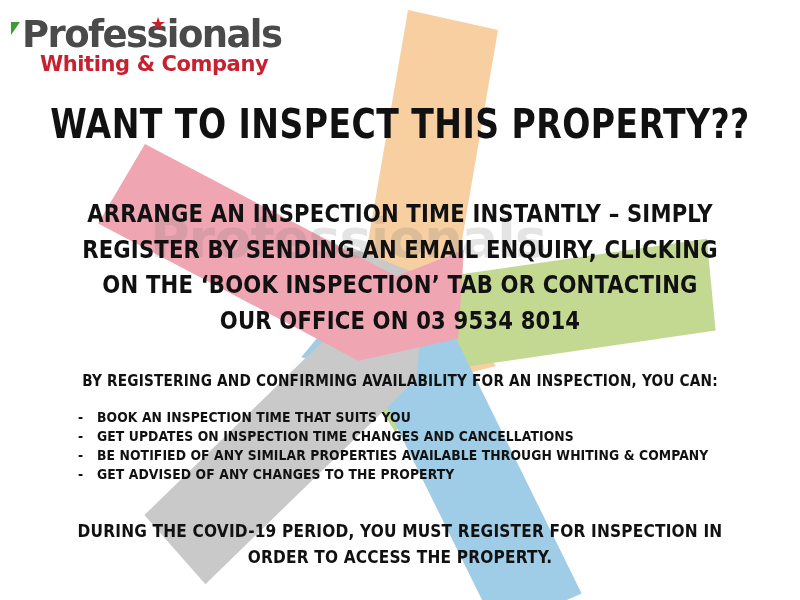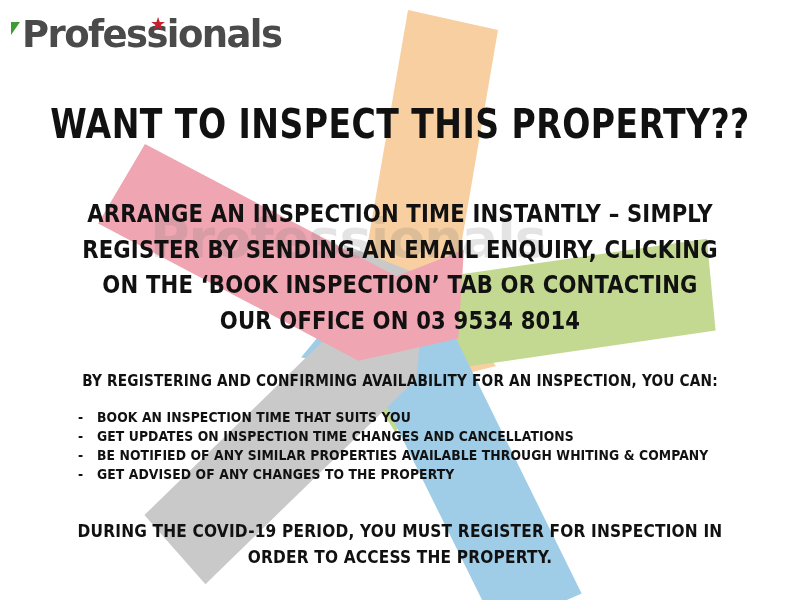--- a/index.html
+++ b/index.html
@@ -219,20 +219,21 @@
   <div id="watermark">
     <span class="wm-text">Professionals</span>
   </div>
 
   <div id="logo">
     <span class="logo-row">
       <span class="logo-flag"></span>
       <span class="logo-main">Professionals</span>
       <span class="logo-star">★</span>
     </span>
+    <span class="logo-sub">Whiting &amp; Company</span>
   </div>
 
   <div id="content">
 
     <div id="headline" class="hl-font">WANT TO INSPECT THIS PROPERTY??</div>
 
     <div id="lead" class="hl-font">ARRANGE AN INSPECTION TIME INSTANTLY – SIMPLY REGISTER BY SENDING AN EMAIL ENQUIRY, CLICKING ON THE ‘BOOK INSPECTION’ TAB OR CONTACTING OUR OFFICE ON 03 9534 8014</div>
 
     <div id="benefits-intro" class="hl-font">BY REGISTERING AND CONFIRMING AVAILABILITY FOR AN INSPECTION, YOU CAN:</div>
 

